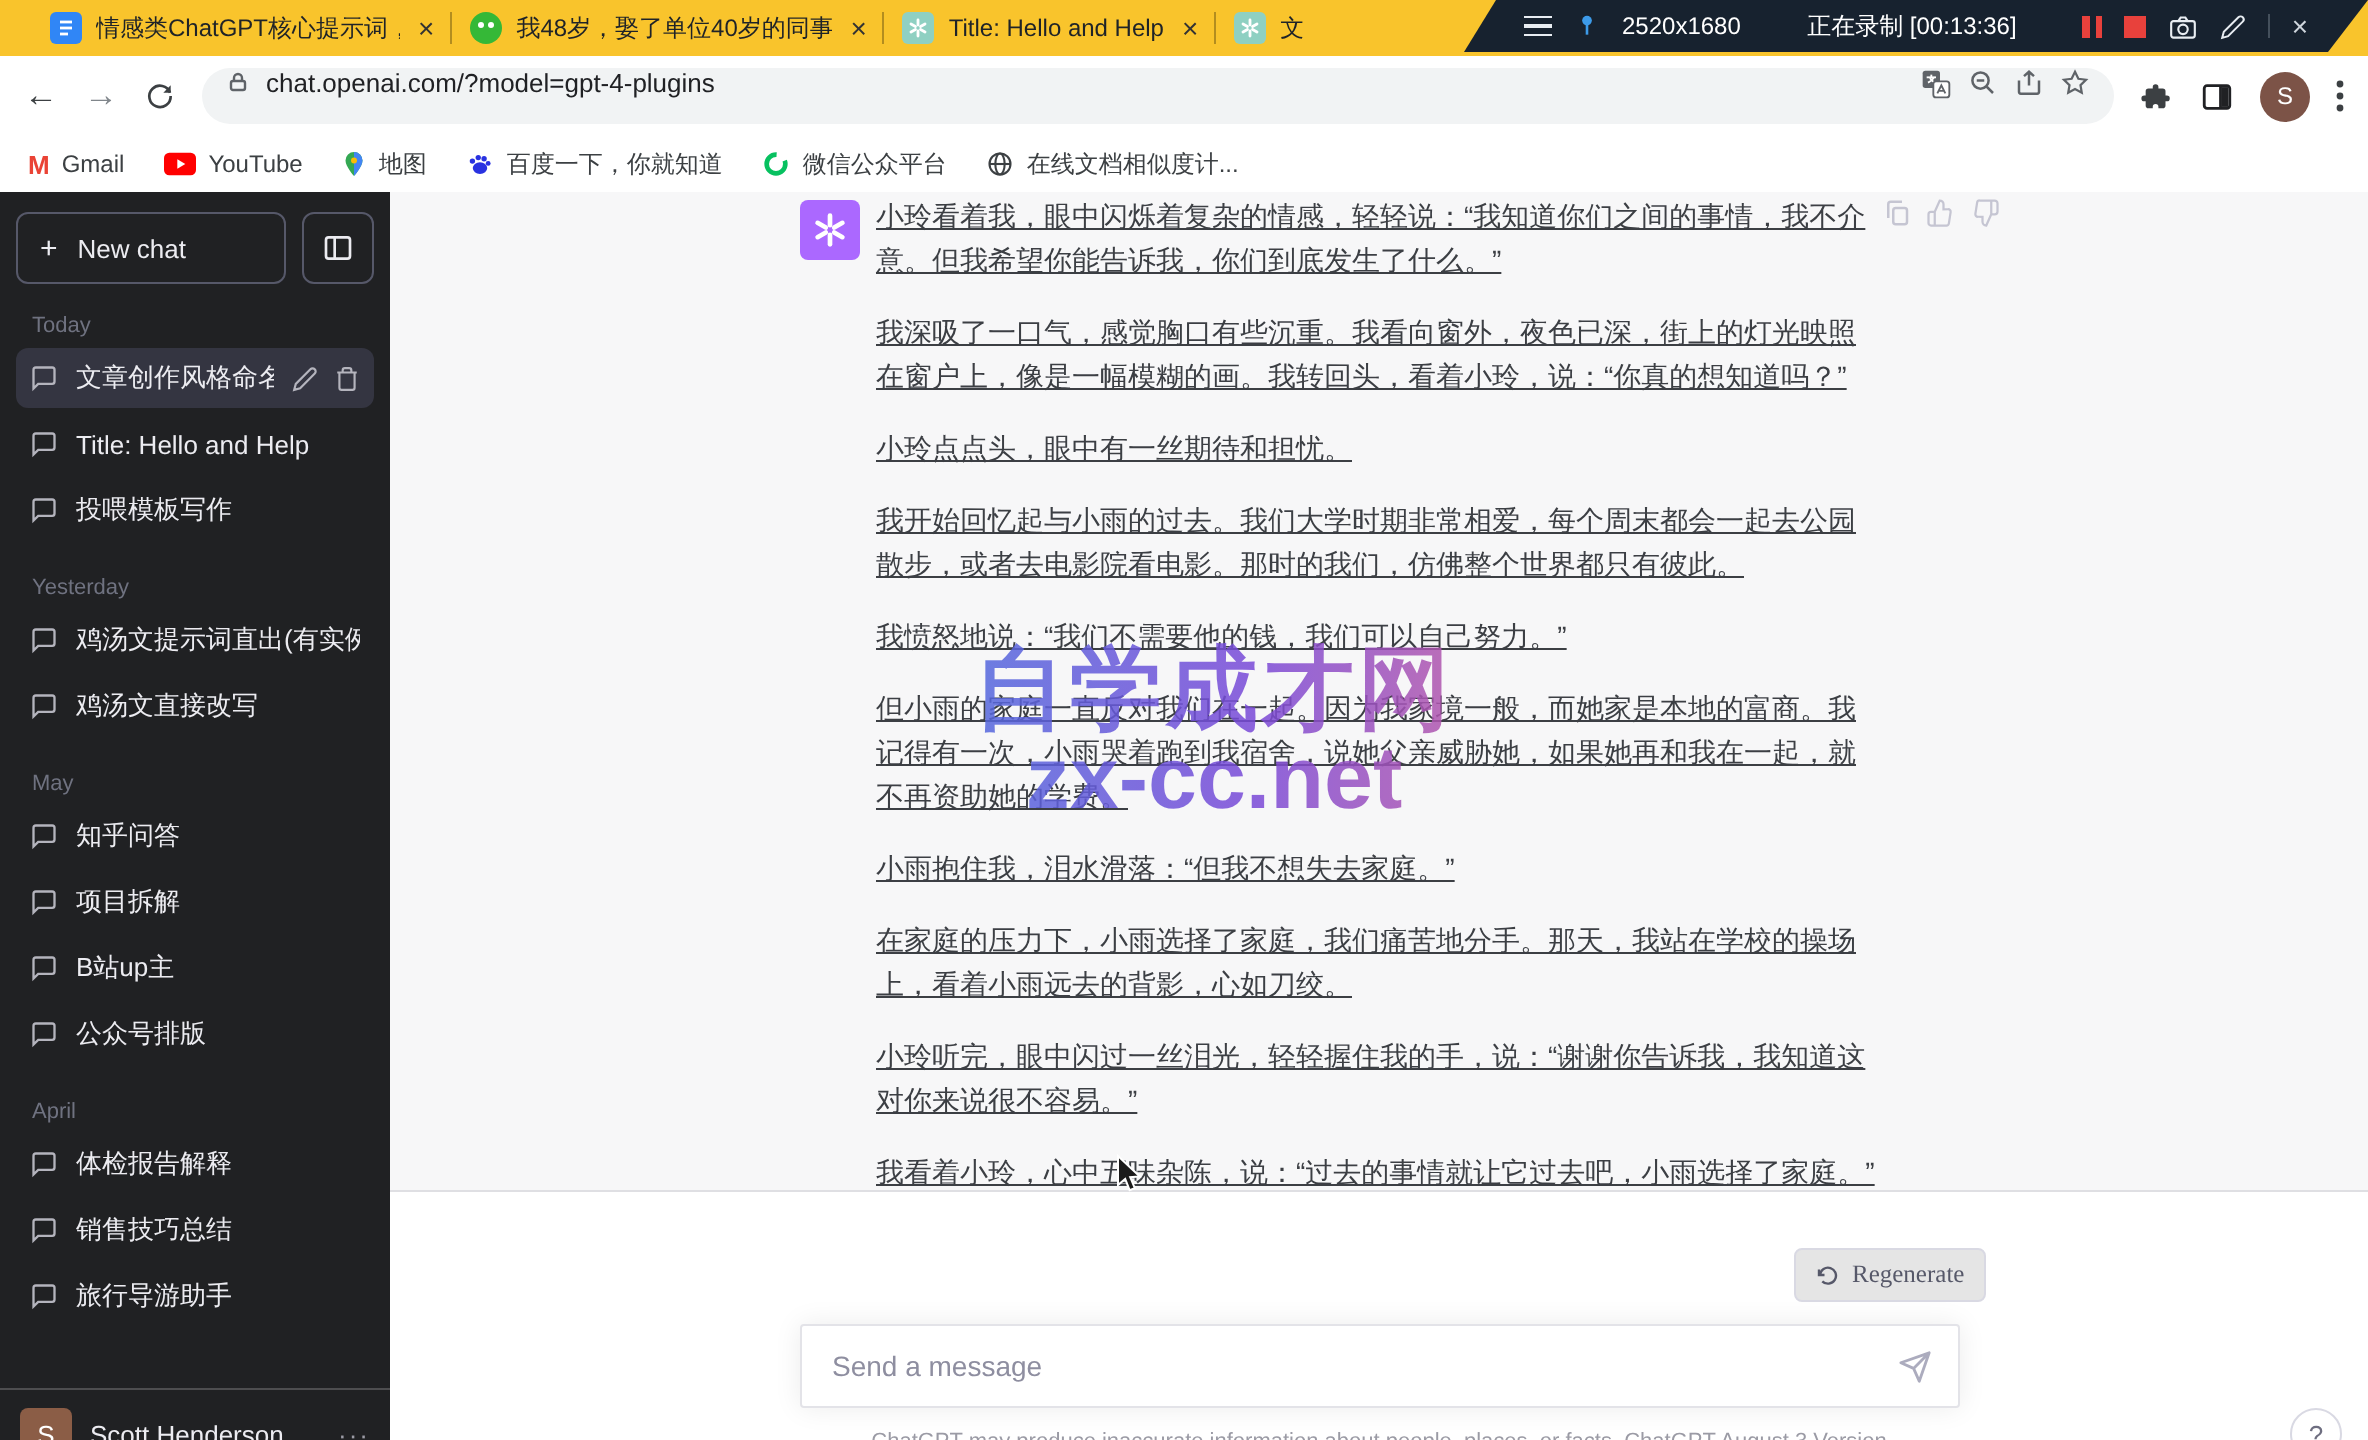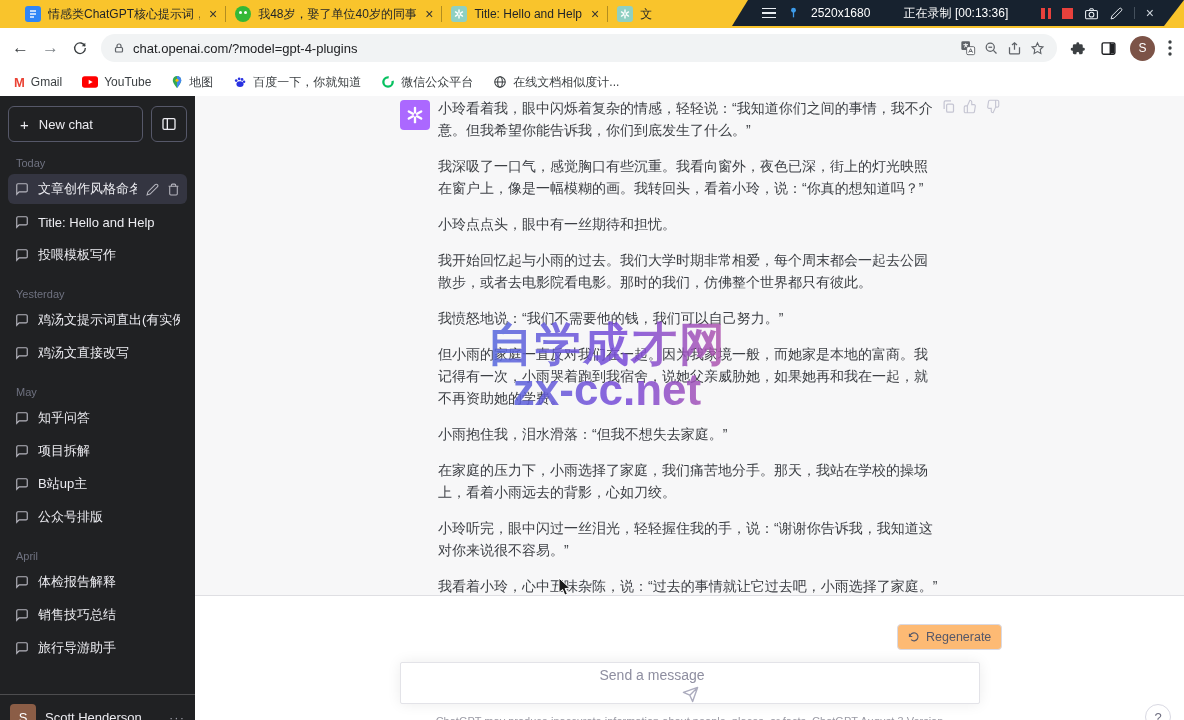--- a/index.html
+++ b/index.html
@@ -33,21 +33,21 @@
   .rec-red i{width:3.2px;height:11px;background:#e8413c;display:block;}
   .rec-stop{width:11px;height:11px;background:#e8413c;}
   .rec-x{font-size:14px;color:#cfd6dd;}
   .rec-sep{width:1px;height:12px;background:#44505c;}
 
   
   .toolbar{position:absolute;top:28px;left:0;width:1184px;height:40px;background:#fff;
            display:flex;align-items:center;gap:13px;padding:0 12px;box-sizing:border-box;}
   .nav-glyph{font-size:17px;color:#3c4043;}
   .nav-glyph.fwd{color:#80868b;}
-  .addressbar{flex:1;height:28px;background:#f1f3f4;border-radius:14px;display:flex;align-items:center;
+  .addressbar{flex:1;height:28px;background:#f1f3f4;border-radius:14px;display:flex;align-items:flex-start;
               gap:8px;padding:0 12px;box-sizing:border-box;min-width:0;}
   .url-text{font-size:13px;color:#202124;white-space:nowrap;overflow:hidden;flex:1;}
   .pill-ic{flex:none;}
   .chrome-avatar{width:25px;height:25px;border-radius:50%;background:#7c5347;color:#fff;font-size:12px;
                  display:flex;align-items:center;justify-content:center;flex:none;}
 
   
   .bookmarks{position:absolute;top:68px;left:0;width:1184px;height:28px;background:#fff;
              display:flex;align-items:center;gap:20px;padding:0 14px;box-sizing:border-box;}
   .bm{display:flex;align-items:center;gap:6px;font-size:12px;color:#3c4043;flex:none;}
@@ -77,41 +77,41 @@
              display:flex;align-items:center;justify-content:center;flex:none;}
   .sb-user{font-size:13px;color:#ececf1;flex:1;white-space:nowrap;overflow:hidden;}
   .sb-more{color:#9b9ba5;font-size:13px;letter-spacing:1px;}
 
   
   .main{position:absolute;left:195px;top:0;width:989px;height:624px;background:#fff;}
   .msg-area{position:absolute;top:0;left:0;width:989px;height:499px;background:#f7f7f8;
             border-bottom:1px solid #dfdfe3;overflow:hidden;}
   .gpt-avatar{position:absolute;left:205px;top:4px;width:30px;height:30px;border-radius:4px;background:#ab68ff;
               display:flex;align-items:center;justify-content:center;}
-  .msg-text{position:absolute;left:243px;top:1px;width:500px;font-size:14px;line-height:22px;color:#3c3f44;}
+  .msg-text{position:absolute;left:243px;top:1px;width:500px;font-size:14px;line-height:22px;color:#3c3f44;text-decoration:underline;}
   .msg-text p{margin:0 0 14px 0;}
   .msg-actions{position:absolute;left:746px;top:3px;display:flex;gap:7px;}
 
   
   .watermark{position:absolute;left:212px;top:224px;width:400px;text-align:center;z-index:10;
              font-weight:bold;pointer-events:none;opacity:.85;}
   .wm1{font-size:46px;line-height:1.05;letter-spacing:2px;
        background:linear-gradient(90deg,#3f7ae0 0%,#7a4ad8 55%,#e0608a 100%);
        -webkit-background-clip:text;background-clip:text;color:transparent;text-align:center;}
   .wm2{font-size:44px;line-height:1.0;
        background:linear-gradient(90deg,#3f7ae0 0%,#7a4ad8 55%,#e0608a 100%);
        -webkit-background-clip:text;background-clip:text;color:transparent;}
 
   
   .composer{position:absolute;left:0;top:500px;width:989px;height:124px;background:#fff;}
-  .regen{position:absolute;left:702px;top:28px;display:flex;align-items:center;gap:6px;background:#fdba74;
-         border:1px solid #d9d9e3;border-radius:4px;padding:5px 10px;font-size:12.5px;color:#565869;}
+  .regen{position:absolute;left:702px;top:28px;display:flex;align-items:center;gap:6px;background:#e5e5e5;
+         border:1px solid #d9d9e3;border-radius:4px;padding:5px 10px;font-size:12.5px;color:#565869;font-family:Liberation Serif, serif;}
   .input-box{position:absolute;left:205px;top:66px;width:580px;height:42px;background:#fff;
              border:1px solid #e3e3e8;border-radius:2px;box-shadow:0 0 14px rgba(0,0,0,.08);
-             display:flex;align-items:center;padding:0 13px;box-sizing:border-box;gap:0;flex-direction:column;}
+             display:flex;align-items:center;padding:0 13px;box-sizing:border-box;gap:0;}
   .input-box input{flex:1;border:none;outline:none;font-size:14px;color:#3c3f44;background:transparent;
                    font-family:"Liberation Sans","DejaVu Sans",sans-serif;}
   .input-box input::placeholder{color:#8e8ea0;}
   .footer-note{position:absolute;left:0;top:119px;width:989px;text-align:center;font-size:11px;color:#9b9ba5;}
   .help-btn{position:absolute;left:950px;top:108px;width:26px;height:26px;border-radius:50%;background:#fff;
             border:1px solid #d9d9e3;color:#6e6e80;font-size:13px;display:flex;align-items:center;
             justify-content:center;box-sizing:border-box;}
 
   .cursor{position:absolute;left:558px;top:577px;z-index:60;}
 </style>

